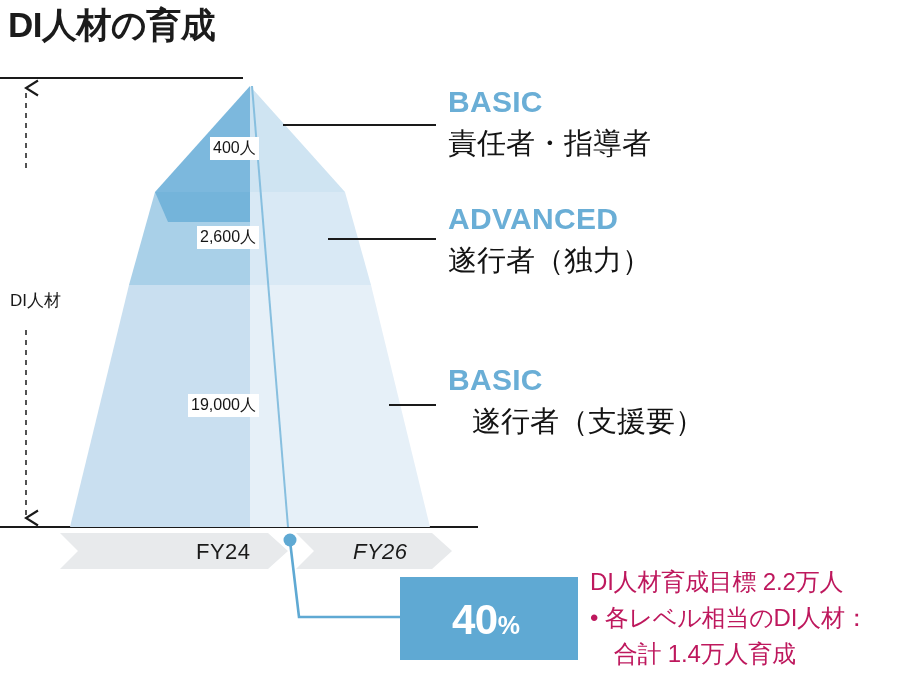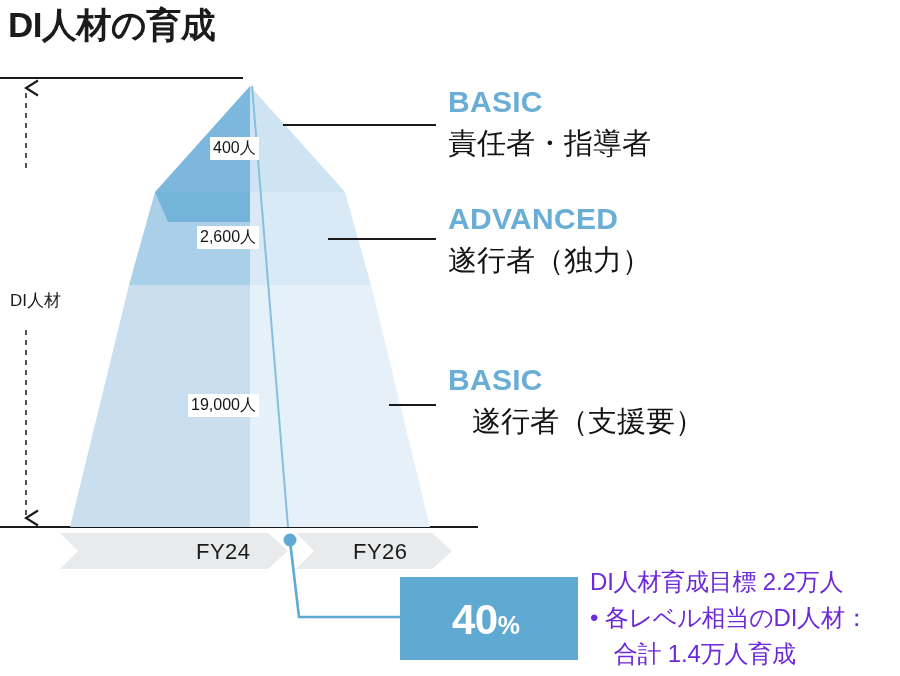--- a/index.html
+++ b/index.html
@@ -85,21 +85,21 @@
     letter-spacing: -0.5px;
   }
   #pct-sign {
     font-size: 25px;
     font-weight: 700;
     vertical-align: baseline;
   }
   .note-line {
     position: absolute;
     font-size: 24px;
-    color: #6d28d9;
+    color: #be185d;
     white-space: nowrap;
     letter-spacing: -0.2px;
   }
 </style>
 </head>
 <body>
 
 <div id="stage">
 
   <div id="page-title">DI人材の育成</div>
@@ -156,21 +156,21 @@
   <div class="ov lvl-name" style="left:448px; top:85px;">BASIC</div>
   <div class="ov lvl-desc" style="left:448px; top:124px;">責任者・指導者</div>
 
   <div class="ov lvl-name" style="left:448px; top:202px;">ADVANCED</div>
   <div class="ov lvl-desc" style="left:448px; top:241px;">遂行者（独力）</div>
 
   <div class="ov lvl-name" style="left:448px; top:363px;">BASIC</div>
   <div class="ov lvl-desc" style="left:464px; top:402px;margin-left:8px;">遂行者（支援要）</div>
 
   <div class="ov fy-label" style="left:196px; top:539px;">FY24</div>
-  <div class="ov fy-label" style="left:353px; top:539px;">FY26</div>
+  <div class="ov fy-label" style="left:353px; top:539px;font-style:italic;">FY26</div>
 
   <div id="pct-value" style="left:452px; top:596px;">
     <span>40</span><span id="pct-sign">%</span>
   </div>
 
   <div class="note-line" style="left:590px; top:566px;">DI人材育成目標 2.2万人</div>
   <div class="note-line" style="left:590px; top:602px;">• 各レベル相当のDI人材：</div>
   <div class="note-line" style="left:590px; top:638px;">　合計 1.4万人育成</div>
 
 </div>

